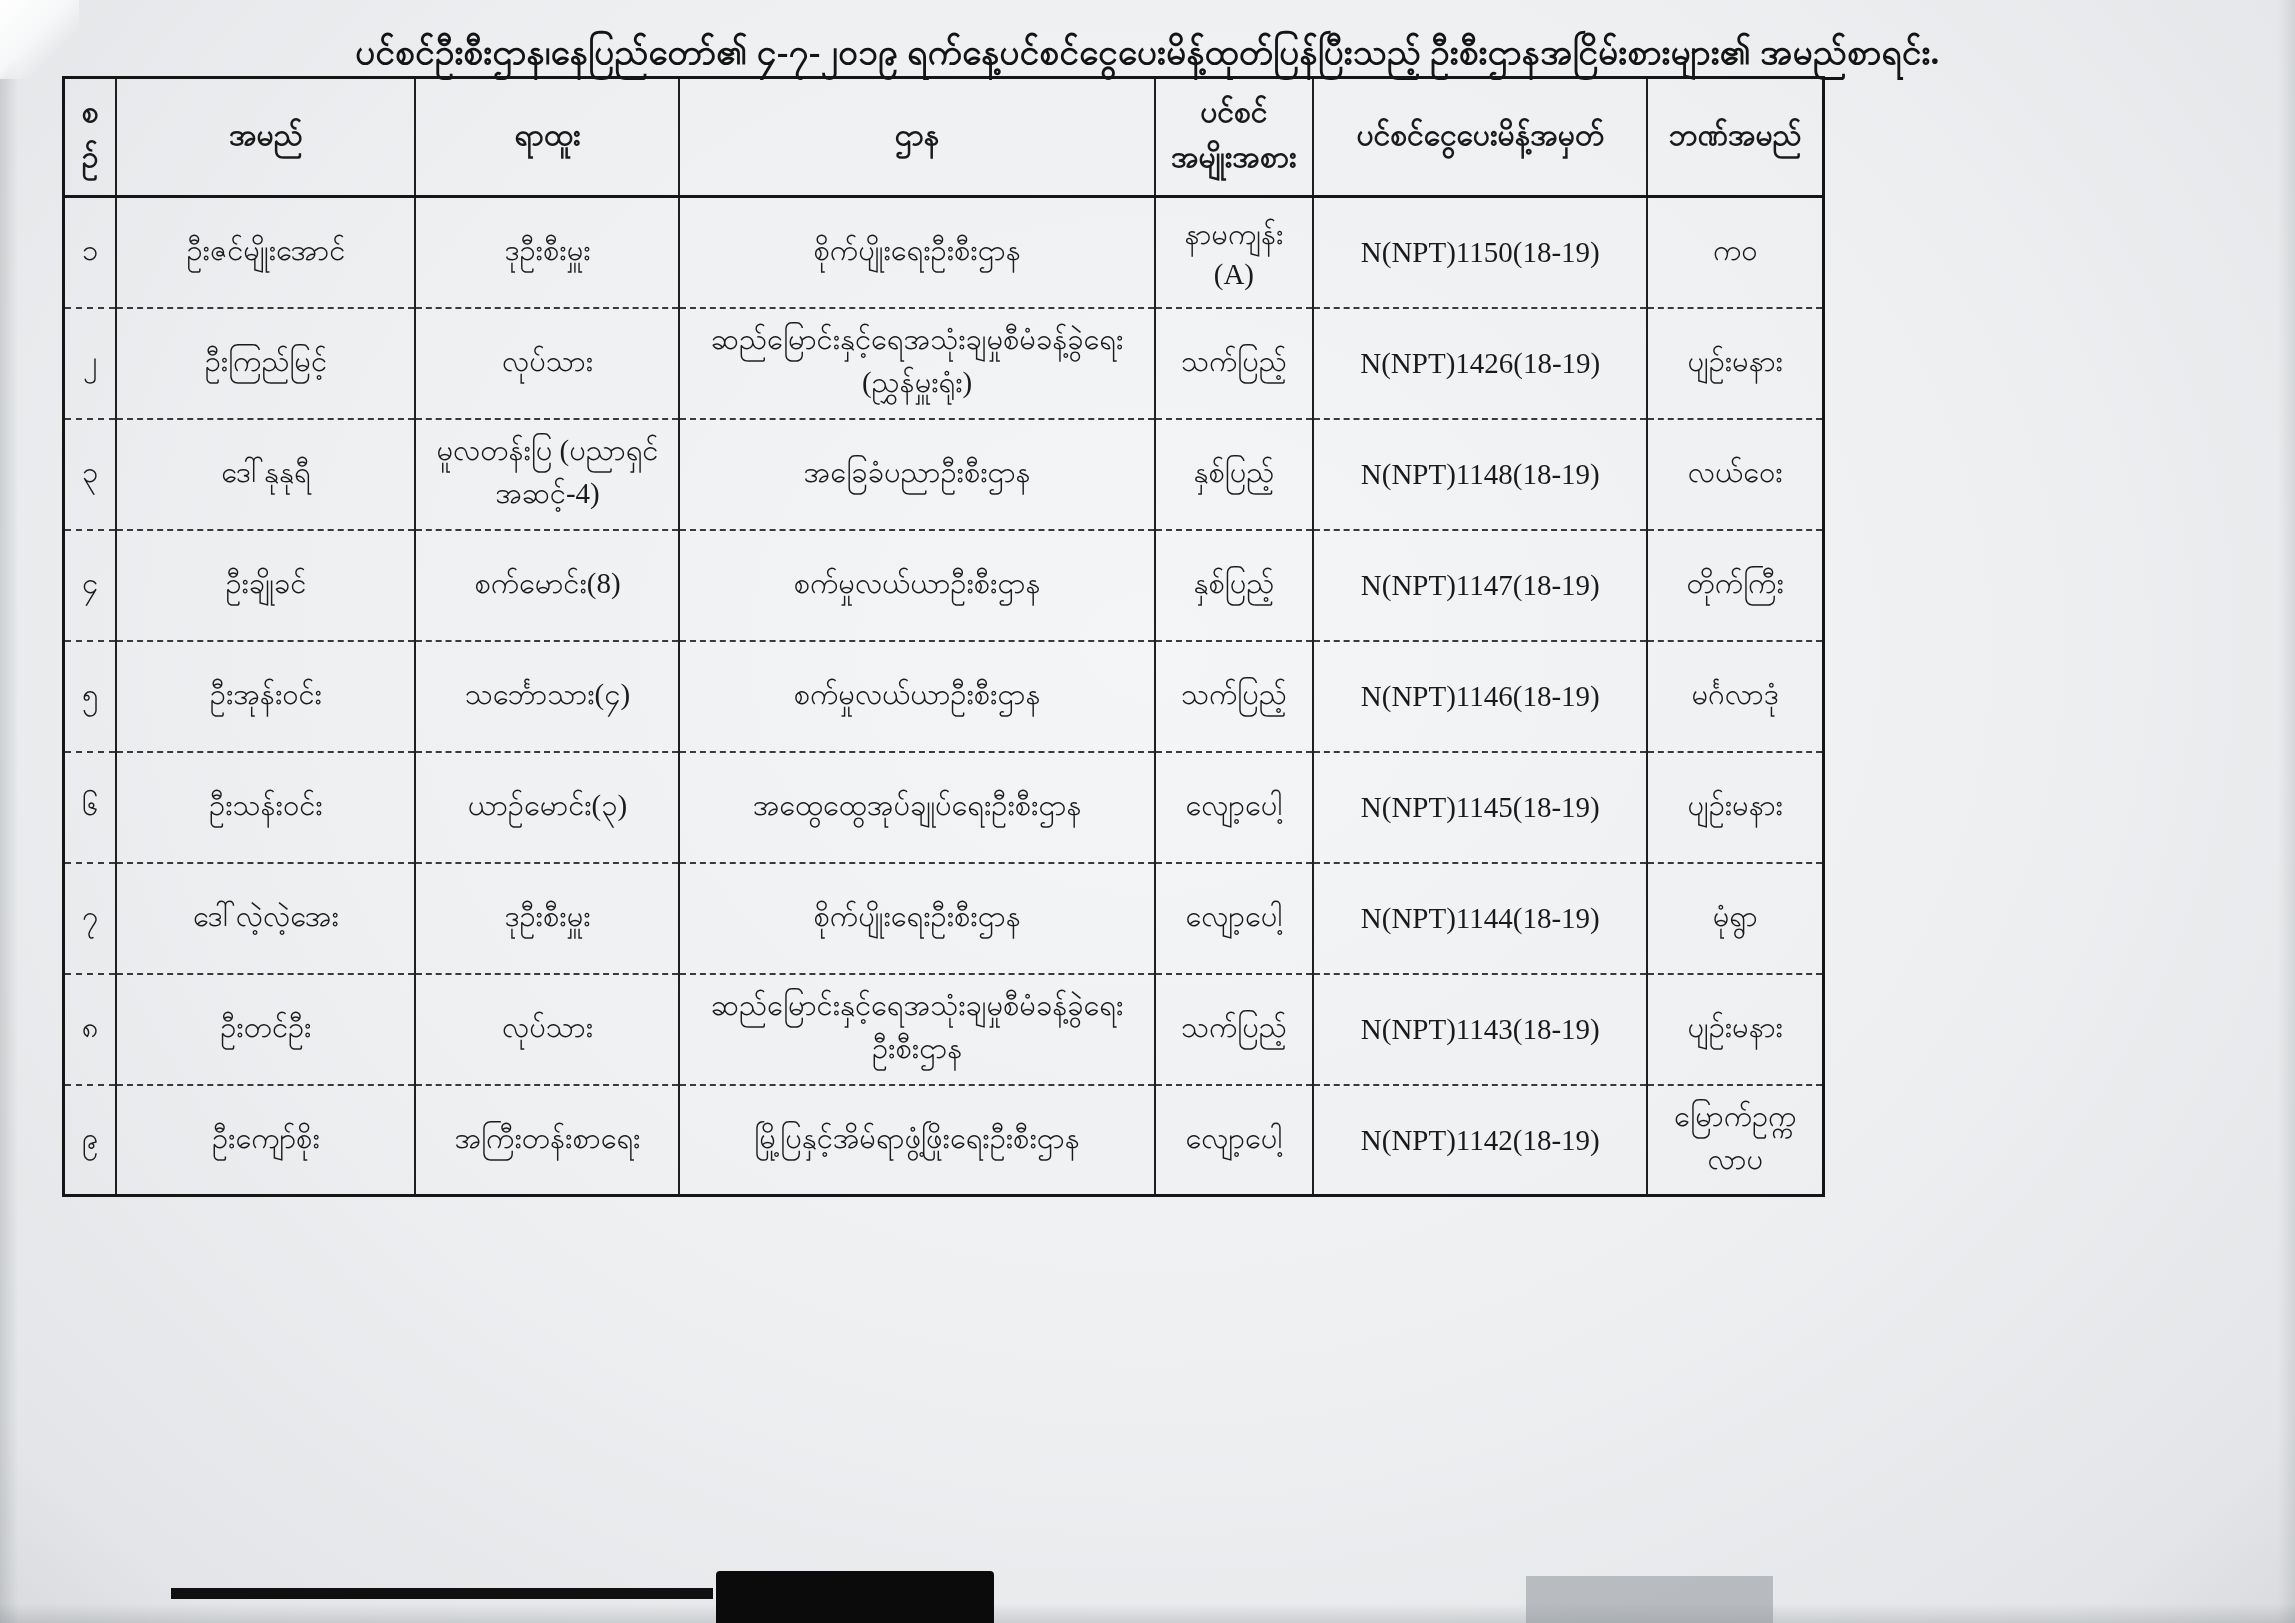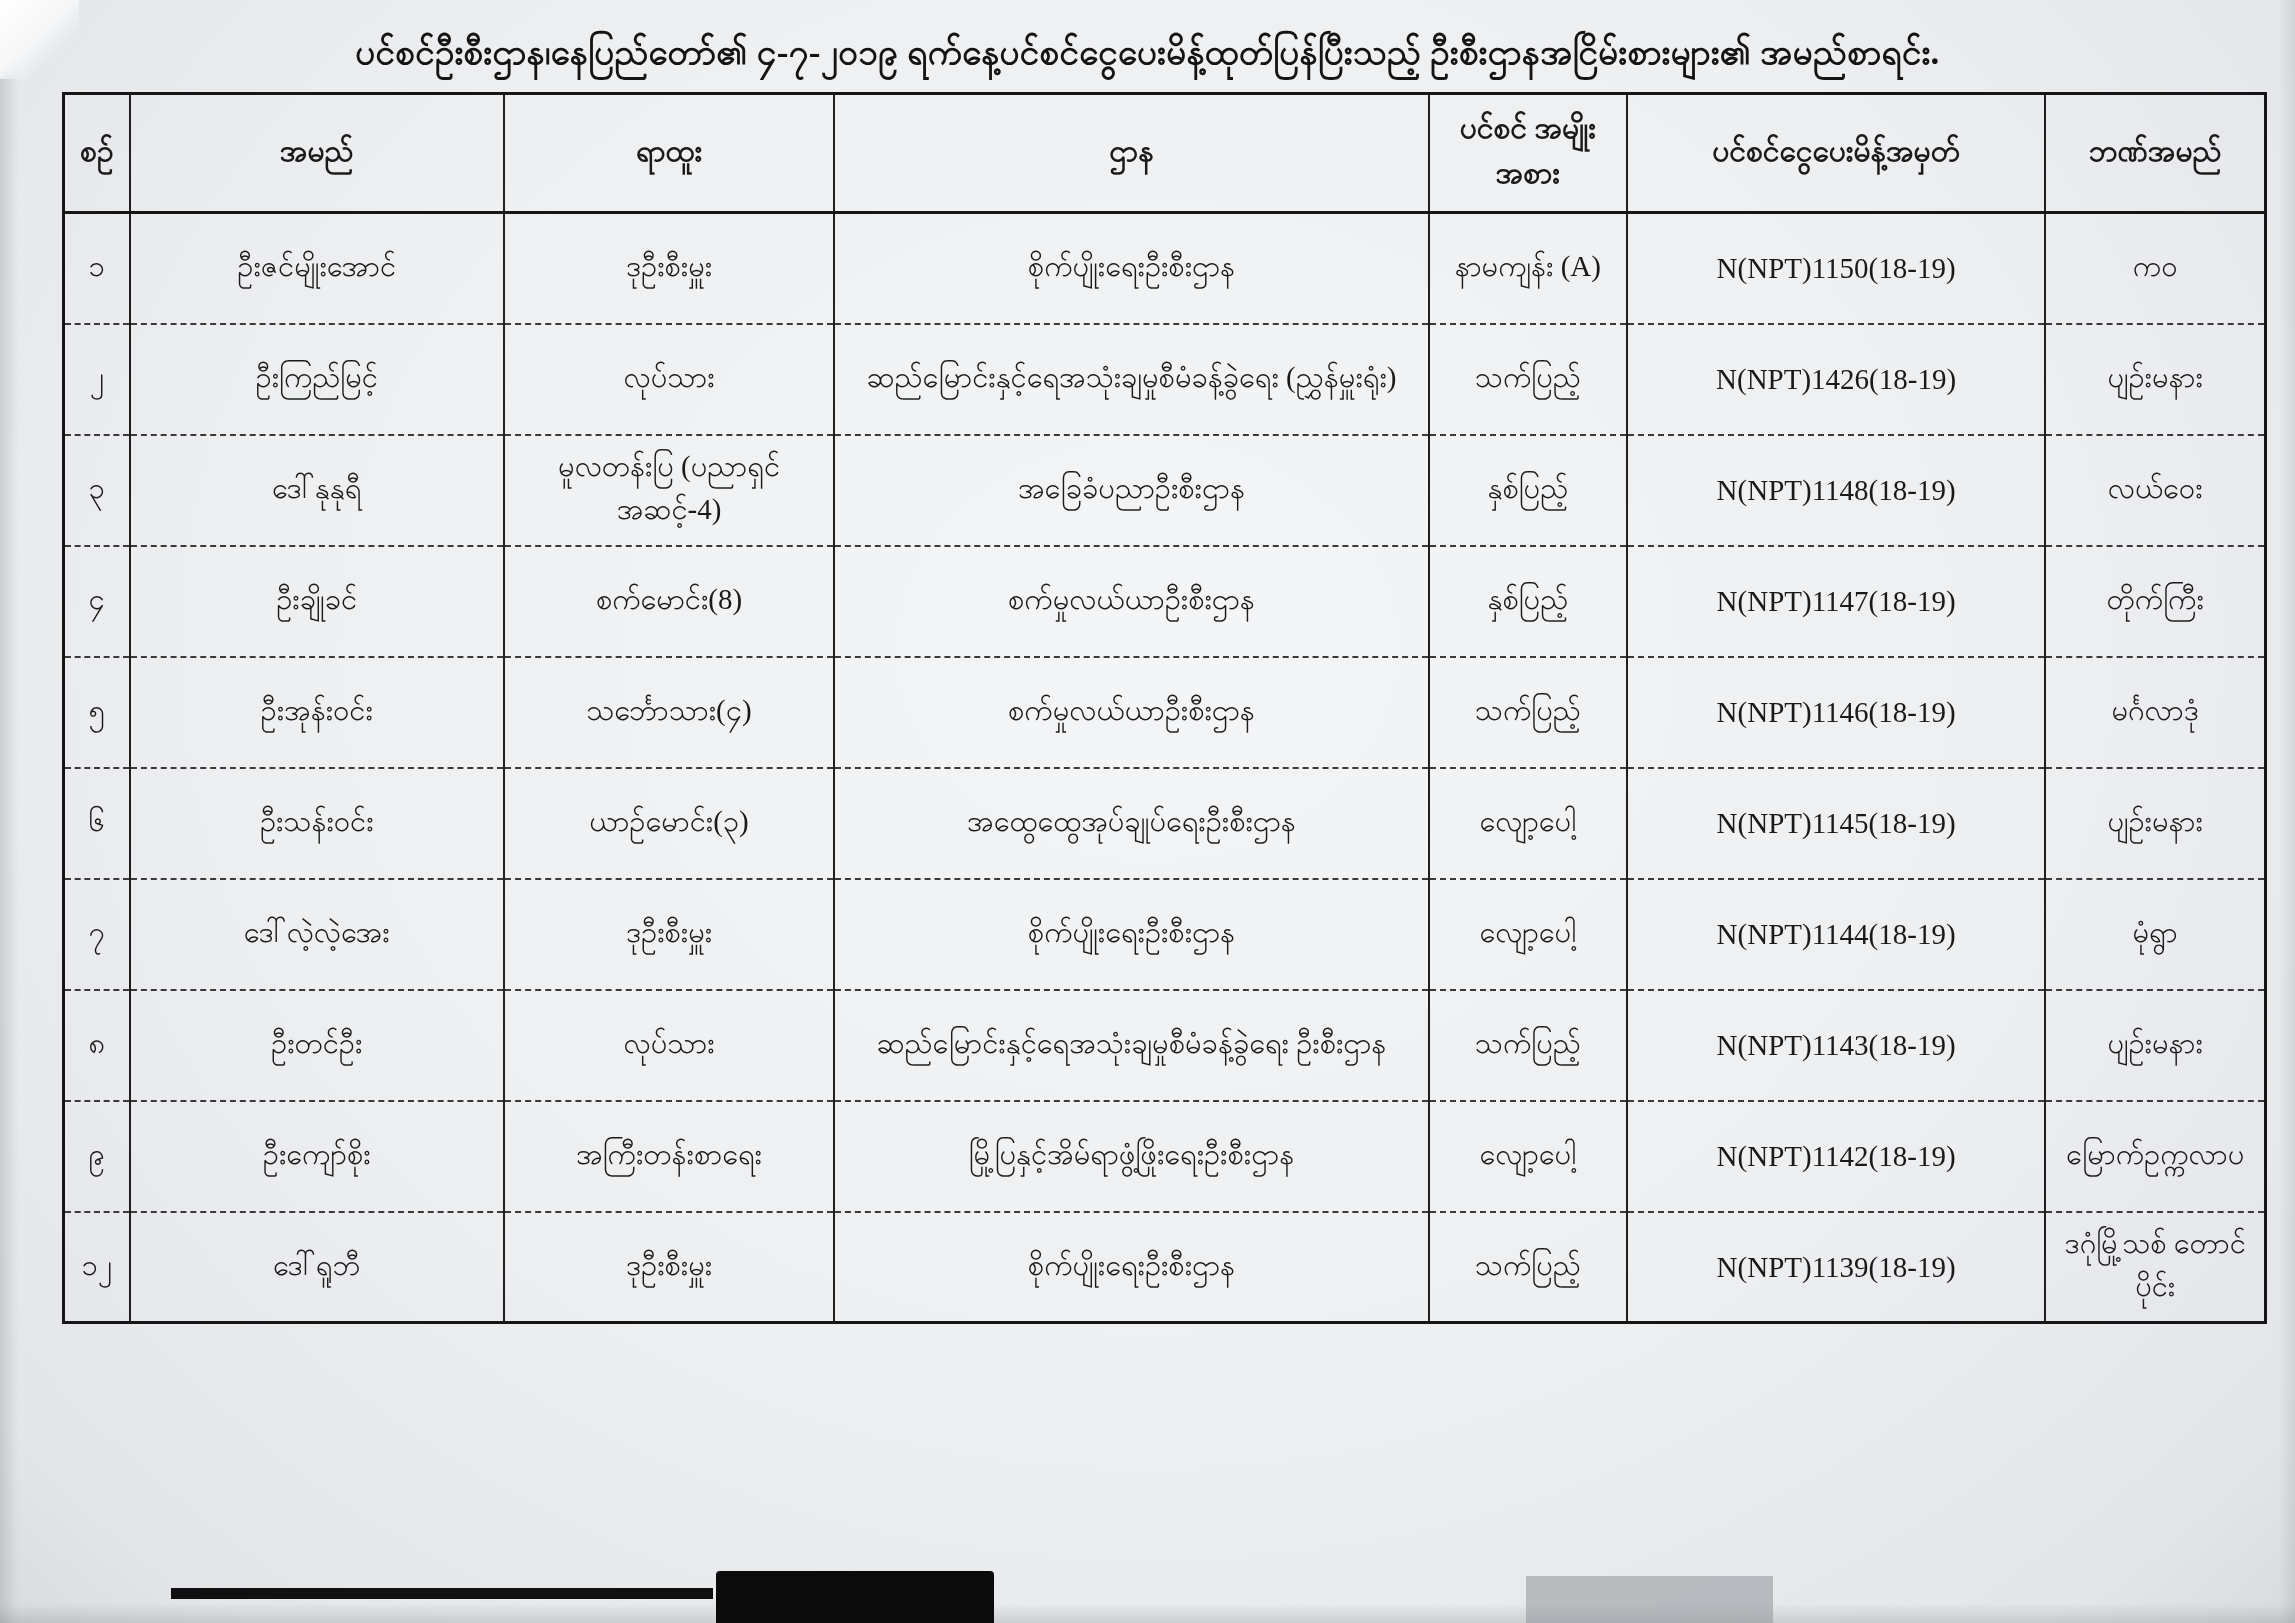--- a/index.html
+++ b/index.html
@@ -21,22 +21,22 @@
       linear-gradient(0deg, rgba(90,94,98,.20) 0, rgba(90,94,98,0) 19.6px);
   }
   .title{
     position:absolute;left:0;right:0;top:29px;
     text-align:center;
     font-size:35px;font-weight:bold;
     letter-spacing:0.3px;
     color:#141414;
   }
   table.roster{
-    position:absolute;left:62px;top:92px;
-    width:2205px;
+    position:absolute;left:62px;top:76px;
+    width:1763px;
     border-collapse:collapse;
     table-layout:fixed;
     background:transparent;
   }
   table.roster th, table.roster td{
     border-left:2px solid #1f1f1f;
     border-right:2px solid #1f1f1f;
     border-bottom:2.6px dashed #3a3a3a;
     padding:9.2px 11.8px;
     font-size:29px;
@@ -166,29 +166,20 @@
         </tr>
         <tr>
           <td>၉</td>
           <td class="col-name">ဦးကျော်စိုး</td>
           <td>အကြီးတန်းစာရေး</td>
           <td>မြို့ပြနှင့်အိမ်ရာဖွံ့ဖြိုးရေးဦးစီးဌာန</td>
           <td>လျော့ပေါ့</td>
           <td>N(NPT)1142(18-19)</td>
           <td>မြောက်ဥက္ကလာပ</td>
         </tr>
-        <tr>
-          <td>၁၂</td>
-          <td class="col-name">ဒေါ်ရူဘီ</td>
-          <td>ဒုဦးစီးမှူး</td>
-          <td>စိုက်ပျိုးရေးဦးစီးဌာန</td>
-          <td>သက်ပြည့်</td>
-          <td>N(NPT)1139(18-19)</td>
-          <td>ဒဂုံမြို့သစ် တောင်ပိုင်း</td>
-        </tr>
       </tbody>
   </table>
 
   <div class="artifact art-strip"></div>
   <div class="artifact art-blob"></div>
   <div class="artifact art-band"></div>
 </div>
 
 
 </body></html>

